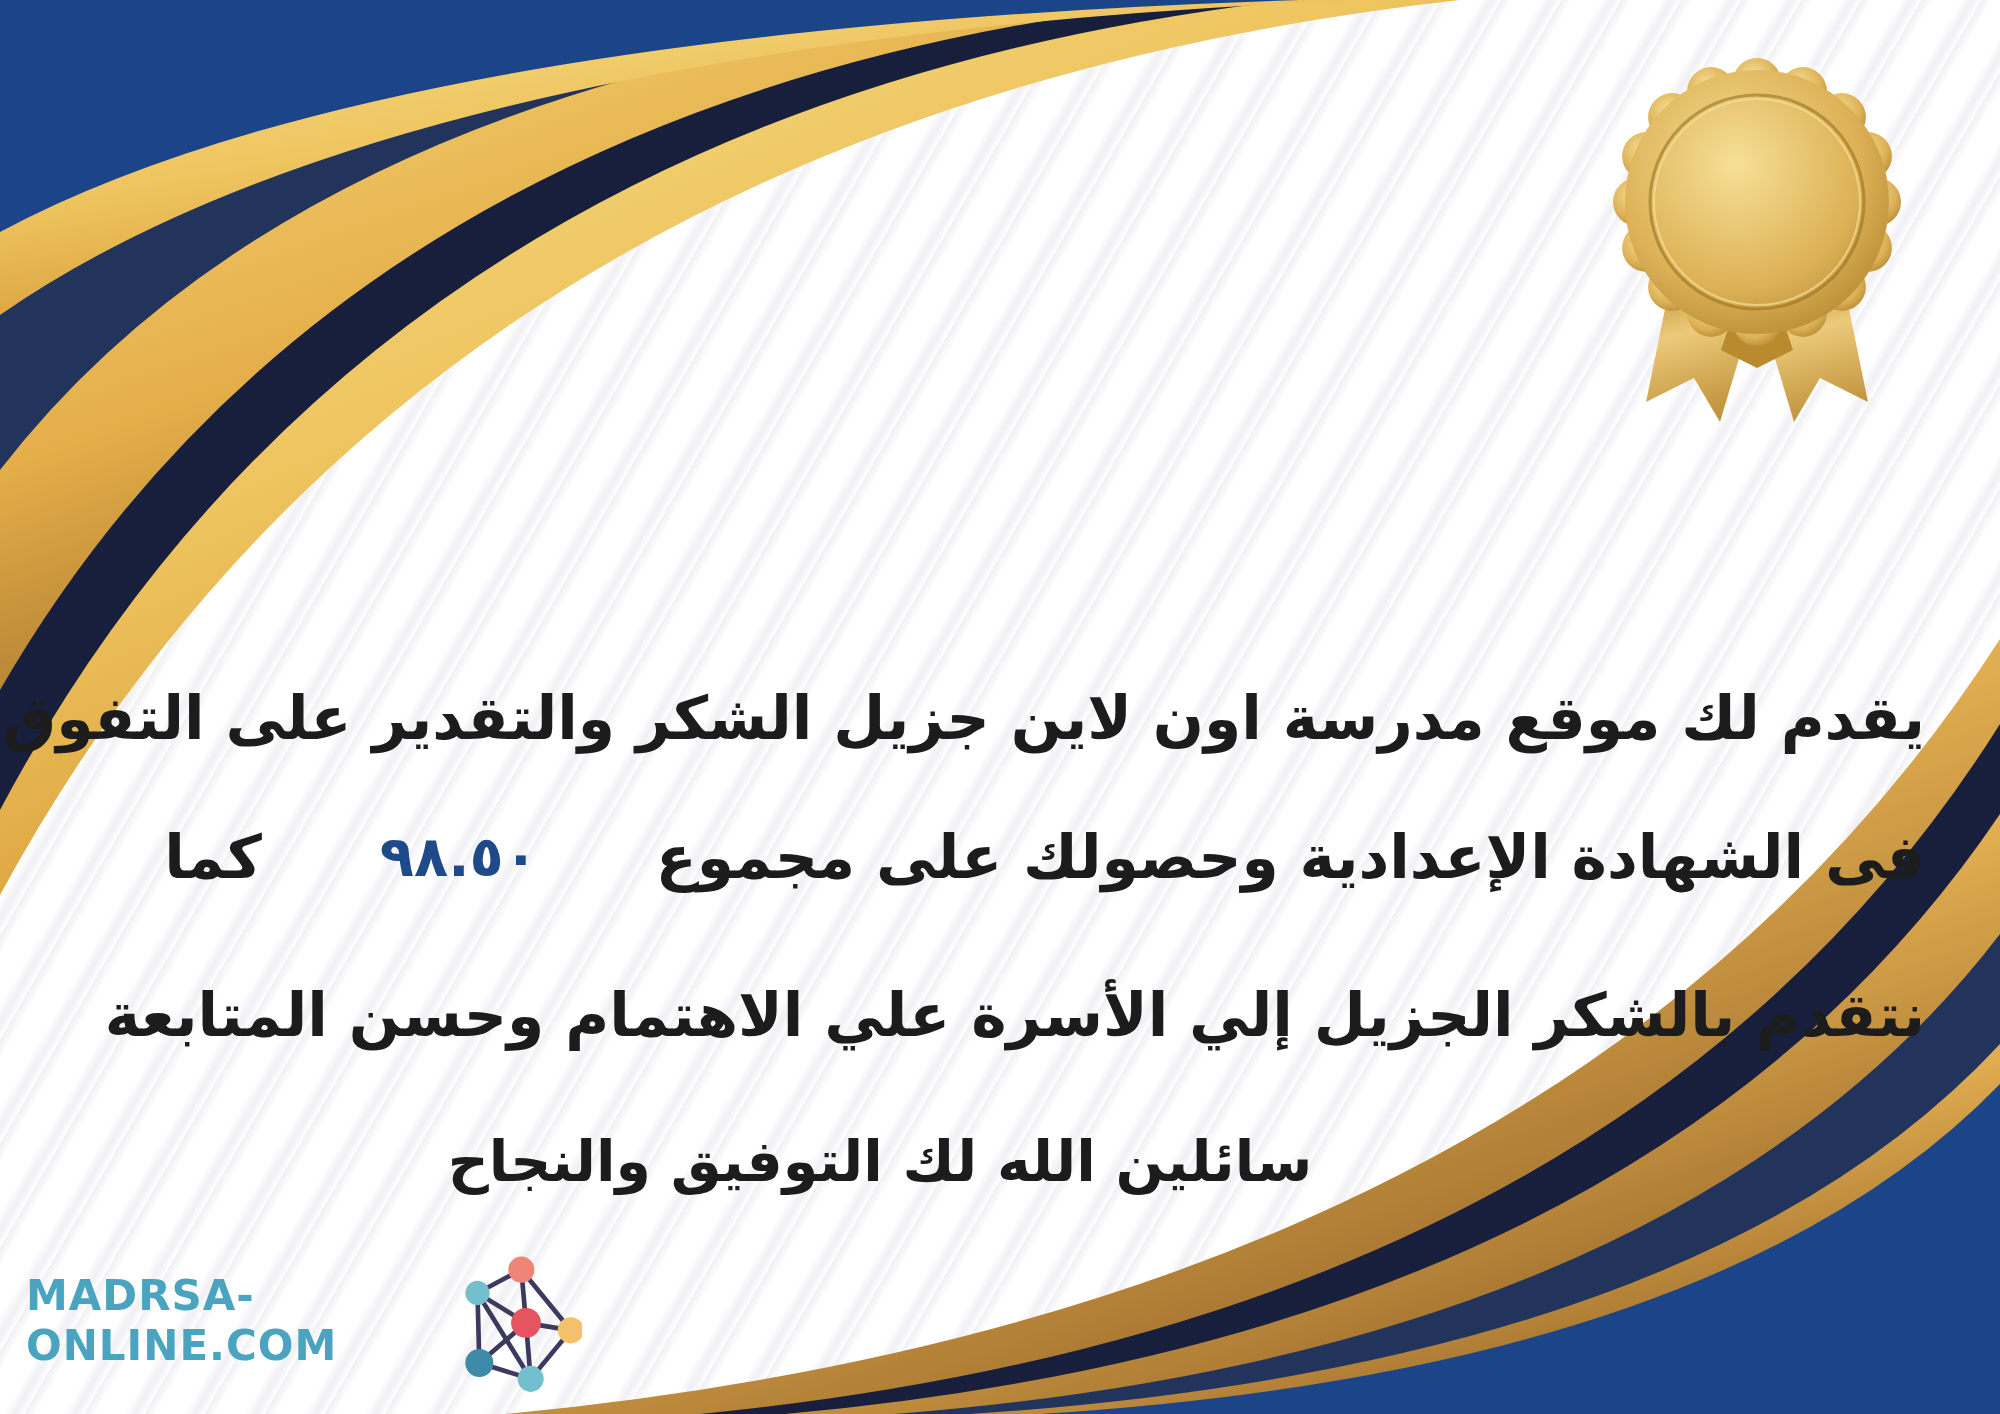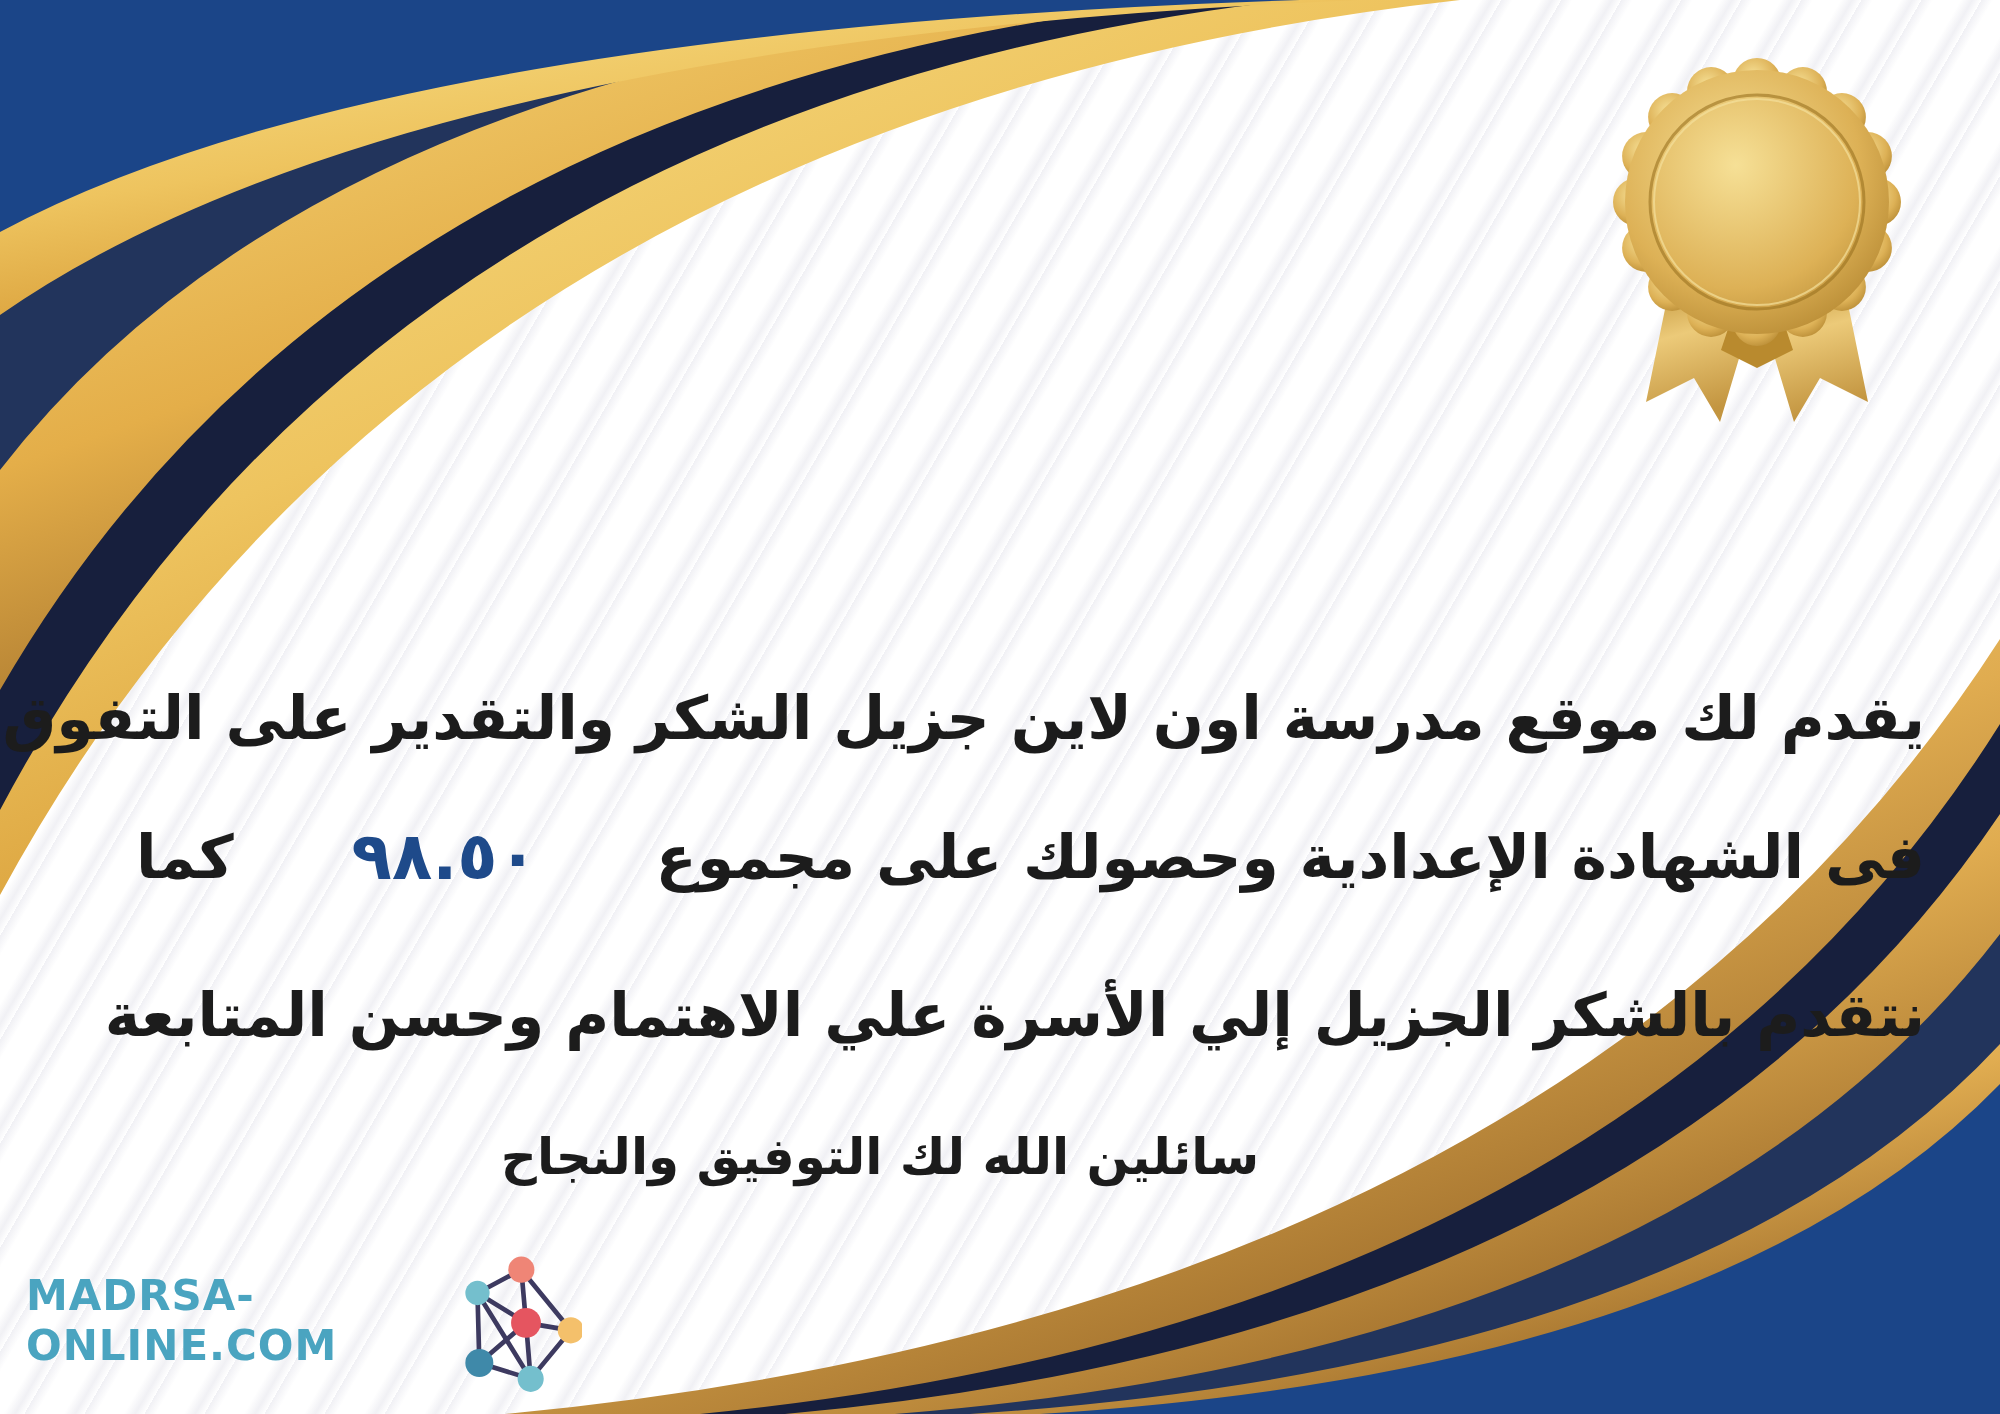--- a/index.html
+++ b/index.html
@@ -30,24 +30,24 @@
     position:absolute;top:392px;left:0;width:2000px;text-align:center;
     font-size:106px;font-weight:bold;color:#1e4a8a;
   }
   .body-line{
     position:absolute;right:75px;width:1880px;text-align:right;
     font-size:60px;font-weight:bold;color:#1c1c1c;white-space:nowrap;
   }
   .line1{top:683px;}
   .line2{top:822px;display:flex;flex-direction:row;justify-content:flex-start;align-items:center;gap:118px;}
   .line3{top:980px;}
-  .score{font-size:66px;font-weight:bold;color:#1e4a8a;line-height:1;}
+  .score{font-size:56px;font-weight:bold;color:#1e4a8a;line-height:1;}
   .closing{
     position:absolute;top:1128px;left:0;width:1760px;text-align:center;
-    font-size:50px;font-weight:bold;color:#1c1c1c;
+    font-size:57px;font-weight:bold;color:#1c1c1c;
   }
   
   .logo{position:absolute;left:26px;top:1246px;display:flex;align-items:center;gap:16px;}
   .logo-text{display:flex;flex-direction:column;align-items:center;width:400px;}
   .logo-ar{font-size:56px;font-weight:bold;color:#e87680;line-height:1.1;}
   .logo-en{font-size:42px;font-weight:bold;color:#4aa4c0;letter-spacing:1px;line-height:1.2;}
 </style>
 </head>
 <body>
 

